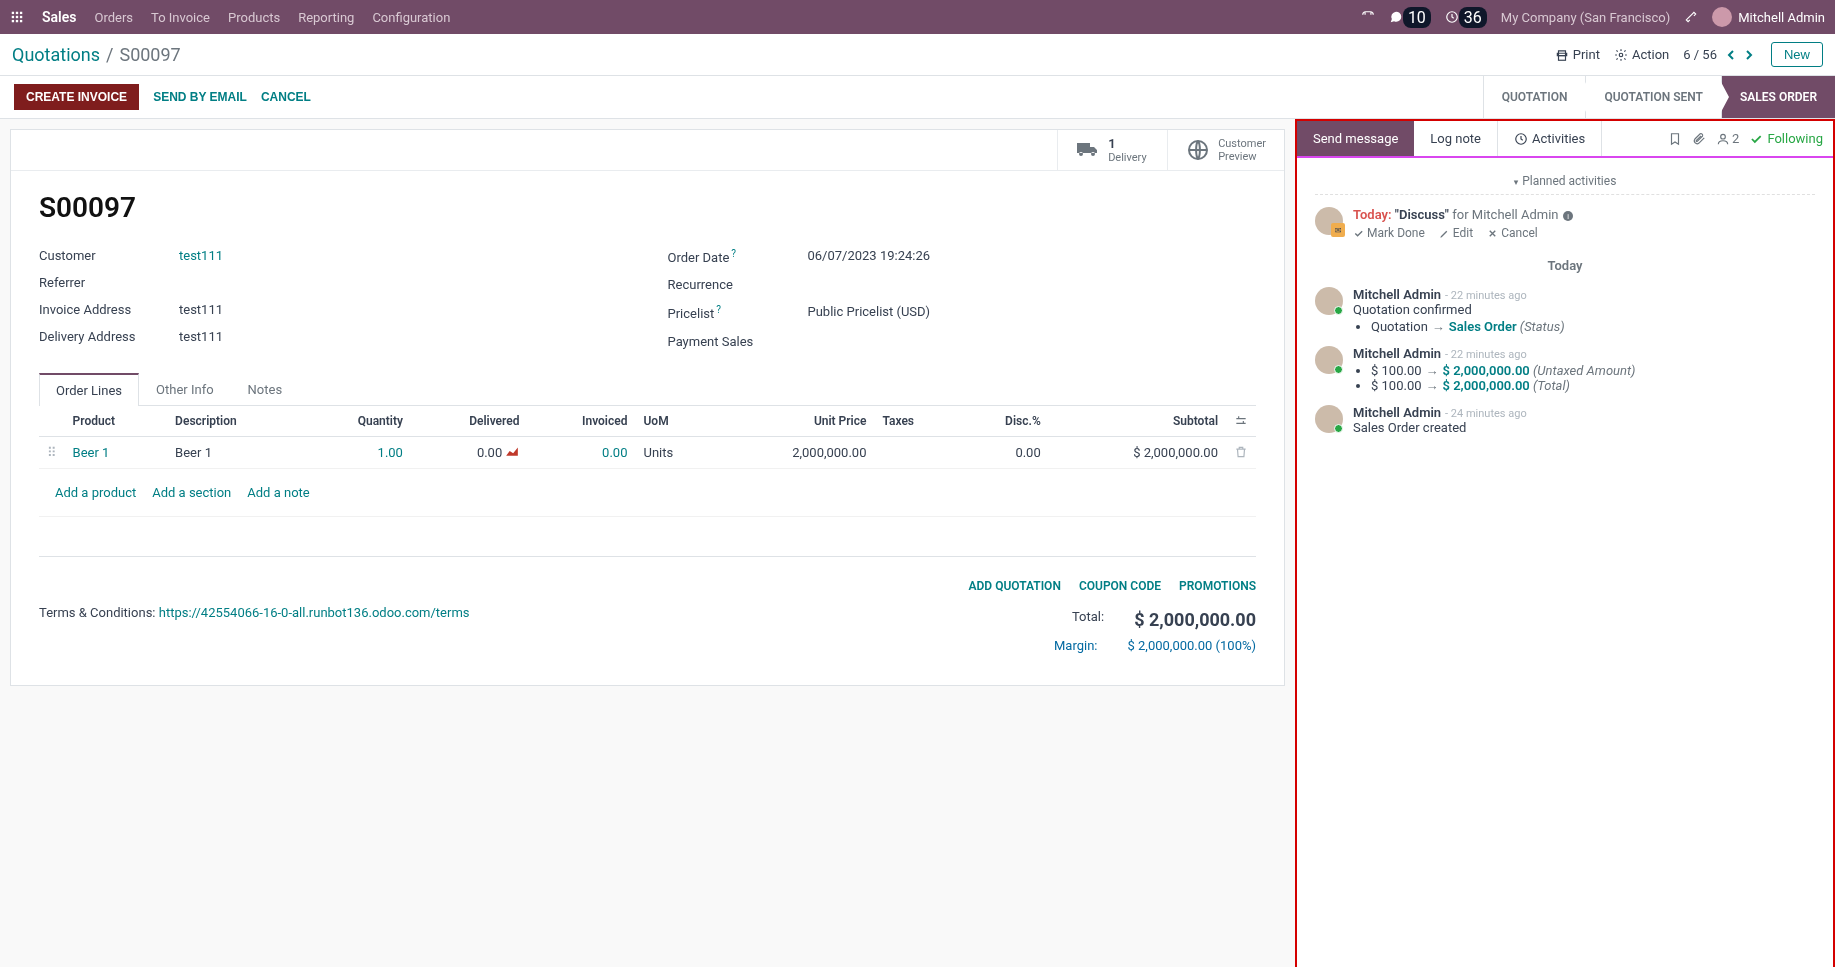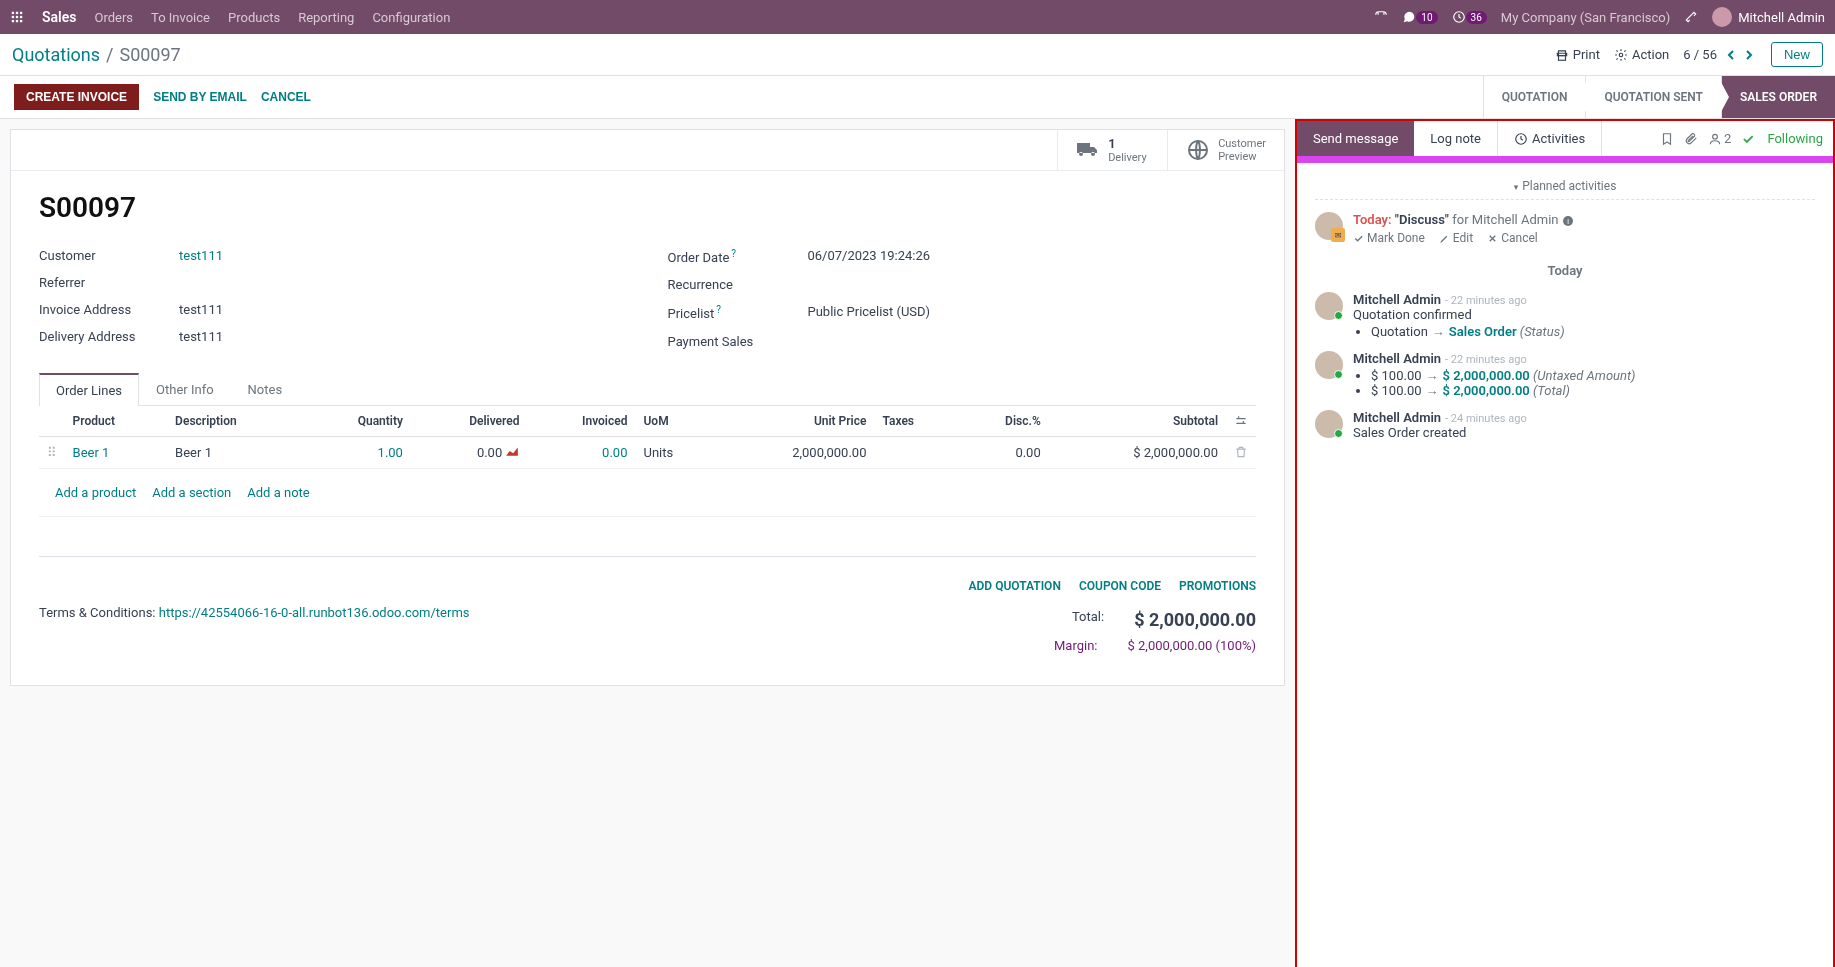--- a/index.html
+++ b/index.html
@@ -6,21 +6,21 @@
 body { font-family: -apple-system, BlinkMacSystemFont, "Segoe UI", Roboto, sans-serif; font-size: 13px; color: #374151; background: #f9f9f9; }
 svg { display: block; }
 
 
 .navbar { background: #714b67; color: #fff; display: flex; align-items: center; height: 34px; padding: 0 10px; }
 .navbar-left { display: flex; align-items: center; gap: 18px; }
 .navbar .app-icon { display: flex; align-items: center; gap: 18px; font-weight: 600; }
 .navbar a { color: #d9c9d3; text-decoration: none; font-size: 13px; }
 .navbar a.app-name { color: #fff; font-weight: 600; font-size: 14px; }
 .navbar-right { margin-left: auto; display: flex; align-items: center; gap: 14px; }
-.badge { background: #701a75; color: #fff; border-radius: 8px; font-size: 10px; padding: 1px 5px; margin-left: -2px; }
+.badge { background: #0f172a; color: #fff; border-radius: 8px; font-size: 16px; padding: 1px 5px; margin-left: -2px; }
 .navbar-right .icon-btn { color: #fff; display: flex; align-items: center; gap: 2px; }
 .avatar { width: 20px; height: 20px; border-radius: 50%; background: #c9a; display: inline-block; }
 
 
 .control-panel { background: #fff; border-bottom: 1px solid #dee2e6; display: flex; align-items: center; padding: 8px 12px; }
 .breadcrumb { display: flex; align-items: center; gap: 6px; font-size: 18px; }
 .breadcrumb .parent { color: #017e84; cursor: pointer; }
 .breadcrumb .sep { color: #6c757d; }
 .breadcrumb .current { color: #6c757d; }
 .cp-right { margin-left: auto; display: flex; align-items: center; gap: 14px; }
@@ -79,31 +79,31 @@
 .spacer-row td { height: 40px; border-bottom: 1px solid #dee2e6; }
 
 .footer-links { margin-top: 22px; display: flex; justify-content: flex-end; gap: 18px; }
 .footer-links a { color: #017e84; font-weight: 600; font-size: 12px; text-decoration: none; cursor: pointer; }
 .terms-row { margin-top: 12px; font-size: 13px; display: flex; }
 .terms-row a { color: #017e84; text-decoration: none; }
 .totals { margin-left: auto; text-align: right; }
 .totals .line { display: flex; justify-content: flex-end; gap: 30px; padding: 4px 0; }
 .totals .total .lbl { font-weight: 400; }
 .totals .total .val { font-weight: 700; font-size: 18px; }
-.totals .margin { color: #701a75; text-align: center; }
+.totals .margin { color: #0369a1; text-align: center; }
 
 
 .chatter { width: 540px; border: 2px solid #d40000; border-top-width: 2px; min-height: calc(100vh - 34px); background: #fff; }
-.chatter-tabs { display: flex; align-items: center; border-bottom: 7px solid #d946ef; }
+.chatter-tabs { display: flex; align-items: center; border-bottom: 2px solid #d946ef; }
 .chatter-tab { padding: 10px 16px; cursor: pointer; font-size: 13px; display: flex; align-items: center; gap: 4px; }
 .chatter-tab.send { background: #714b67; color: #fff; }
 .chatter-tab.log { color: #374151; }
 .chatter-tab.act { border-left: 1px solid #dee2e6; border-right: 1px solid #dee2e6; }
 .chatter-right { margin-left: auto; display: flex; align-items: center; gap: 10px; padding-right: 10px; }
-.following { color: #28a745; display: flex; align-items: center; gap: 12px; font-size: 13px; }
+.following { color: #28a745; display: flex; align-items: center; gap: 4px; font-size: 13px; }
 .follower-count { color: #6c757d; display: flex; align-items: center; gap: 2px; }
 
 .chatter-body { padding: 10px 18px; }
 .planned-header { text-align: center; color: #6c757d; font-size: 12px; padding: 6px 0; border-bottom: 1px dashed #e0e0e0; margin-bottom: 8px; position: relative; }
 .planned-header::before { content: "▾"; margin-right: 4px; font-size: 9px; }
 .activity-item { display: flex; gap: 10px; padding: 4px 0 10px 0; }
 .activity-avatar { width: 28px; height: 28px; border-radius: 50%; background: #cba; position: relative; flex-shrink: 0; }
 .activity-avatar .badge-dot { position: absolute; bottom: -2px; right: -2px; width: 14px; height: 14px; background: #f0ad4e; border-radius: 2px; font-size: 8px; display:flex;align-items:center;justify-content:center;}
 .activity-content { flex: 1; }
 .activity-line1 { font-size: 13px; }

